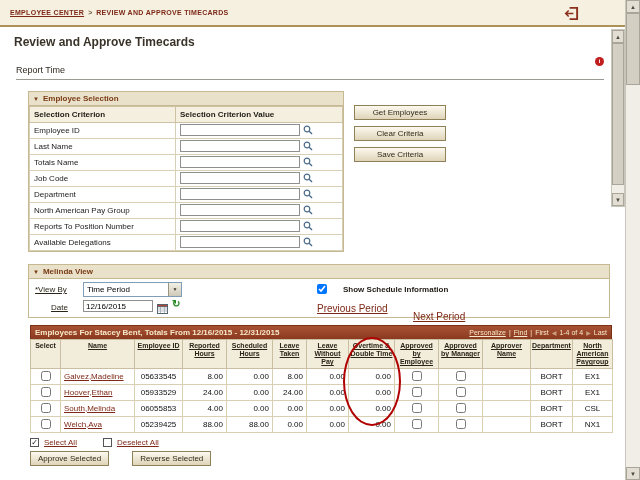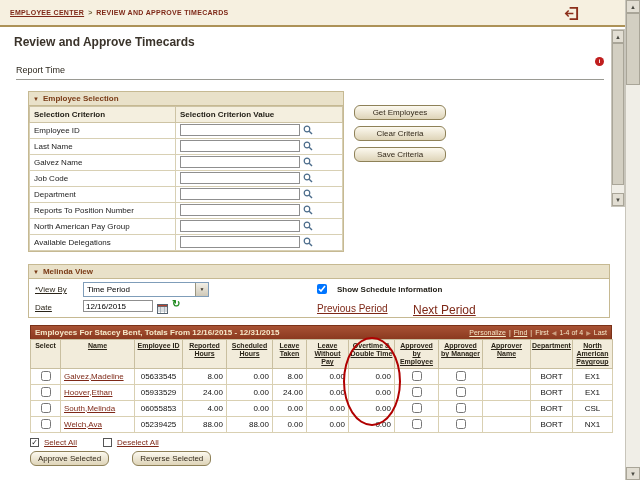--- a/index.html
+++ b/index.html
@@ -37,32 +37,32 @@
   .crit-table th { background:#F4EFDF; border:1px solid #CDC3A4; font-size:8px; font-weight:bold; color:#1F1C14;
                    text-align:left; padding:3px 4px; }
   .crit-table td { border:1px solid #D8D0B4; font-size:8px; color:#222; padding:1px 4px; height:16px; white-space:nowrap; }
   .crit-table col.c1 { width:146px; }
   .txt { border:1px solid #8F8F8F; background:#fff; font-family:inherit; font-size:8px; height:12px; padding:0 2px; }
   .crit-input { width:120px; }
   .mag { display:inline-block; vertical-align:middle; margin-left:3px; cursor:pointer; }
 
   .btncol { display:flex; flex-direction:column; gap:6px; margin:14px 0 0 10px; }
   .btn { font-family:inherit; font-size:8px; color:#33291A; background:linear-gradient(#FCF9EF,#DED4B8);
-         border:1px solid #8E8158; border-radius:6px; height:15px; padding:0 7px; cursor:pointer; }
+         border:1px solid #8E8158; border-radius:0; height:15px; padding:0 7px; cursor:pointer; }
   .w92 { width:92px; }
 
   
   .changeview { margin:12px 0 0 28px; width:582px; }
   .cv-body { position:relative; height:38px; }
   .cv-label { position:absolute; font-size:8px; color:#2A2418;text-decoration:underline; }
-  .dropdown { position:absolute; width:126px; height:15px; border:1px solid #7F9DB9; background:#fff; font-size:8px;
+  .dropdown { position:absolute; width:99px; height:15px; border:1px solid #7F9DB9; background:#fff; font-size:8px;
               padding:2px 14px 0 3px; cursor:pointer; }
   .dd-arrow { position:absolute; right:0; top:0; width:13px; height:13px; background:linear-gradient(#F2EFE6,#CFC9B8);
               border-left:1px solid #9A957F; font-size:5px; color:#3A3327; text-align:center; line-height:13px; }
-  .cv-check { position:absolute; display:flex; align-items:center; gap:10px; font-size:8px; color:#1F1C14; cursor:pointer; }
+  .cv-check { position:absolute; display:flex; align-items:center; gap:16px; font-size:8px; color:#1F1C14; cursor:pointer; }
   .bold { font-weight:bold; }
   .link { color:#7E2817; text-decoration:underline; cursor:pointer; }
   .icon-cal, .icon-refresh { position:absolute; cursor:pointer; }
   .icon-refresh { font-size:10px; line-height:10px; color:#1E8A1E; font-weight:bold; }
   input[type="checkbox"] { width:10px; height:10px; margin:0; vertical-align:middle; }
 
   
   .employees { position:relative; margin:7px 0 0 30px; width:582px; }
   .titlebar { display:flex; justify-content:space-between; align-items:center; background:linear-gradient(#A85234,#8B3A20);
               color:#F6E8C8; font-size:8px; font-weight:bold; padding:2px 4px; border:1px solid #7A3118; border-bottom:none; height:14px; }
@@ -150,49 +150,49 @@
                     </svg></span></td>
               </tr>
               <tr>
                 <td>Last Name</td>
                 <td><input type="text" class="txt crit-input" style=""><span class="mag"><svg width="10" height="10" viewBox="0 0 10 10">
                       <circle cx="4" cy="4" r="2.8" fill="none" stroke="#4A6B8A" stroke-width="1.2"></circle>
                       <line x1="6.2" y1="6.2" x2="9" y2="9" stroke="#4A6B8A" stroke-width="1.4"></line>
                     </svg></span></td>
               </tr>
               <tr>
-                <td>Galvez Name</td>
+                <td>Totals Name</td>
                 <td><input type="text" class="txt crit-input" style=""><span class="mag"><svg width="10" height="10" viewBox="0 0 10 10">
                       <circle cx="4" cy="4" r="2.8" fill="none" stroke="#4A6B8A" stroke-width="1.2"></circle>
                       <line x1="6.2" y1="6.2" x2="9" y2="9" stroke="#4A6B8A" stroke-width="1.4"></line>
                     </svg></span></td>
               </tr>
               <tr>
                 <td>Job Code</td>
                 <td><input type="text" class="txt crit-input" style=""><span class="mag"><svg width="10" height="10" viewBox="0 0 10 10">
                       <circle cx="4" cy="4" r="2.8" fill="none" stroke="#4A6B8A" stroke-width="1.2"></circle>
                       <line x1="6.2" y1="6.2" x2="9" y2="9" stroke="#4A6B8A" stroke-width="1.4"></line>
                     </svg></span></td>
               </tr>
               <tr>
                 <td>Department</td>
                 <td><input type="text" class="txt crit-input" style=""><span class="mag"><svg width="10" height="10" viewBox="0 0 10 10">
                       <circle cx="4" cy="4" r="2.8" fill="none" stroke="#4A6B8A" stroke-width="1.2"></circle>
                       <line x1="6.2" y1="6.2" x2="9" y2="9" stroke="#4A6B8A" stroke-width="1.4"></line>
                     </svg></span></td>
               </tr>
               <tr>
+                <td>North American Pay Group</td>
+                <td><input type="text" class="txt crit-input" style=""><span class="mag"><svg width="10" height="10" viewBox="0 0 10 10">
+                      <circle cx="4" cy="4" r="2.8" fill="none" stroke="#4A6B8A" stroke-width="1.2"></circle>
+                      <line x1="6.2" y1="6.2" x2="9" y2="9" stroke="#4A6B8A" stroke-width="1.4"></line>
+                    </svg></span></td>
+              </tr>
+              <tr>
                 <td>Reports To Position Number</td>
-                <td><input type="text" class="txt crit-input" style=""><span class="mag"><svg width="10" height="10" viewBox="0 0 10 10">
-                      <circle cx="4" cy="4" r="2.8" fill="none" stroke="#4A6B8A" stroke-width="1.2"></circle>
-                      <line x1="6.2" y1="6.2" x2="9" y2="9" stroke="#4A6B8A" stroke-width="1.4"></line>
-                    </svg></span></td>
-              </tr>
-              <tr>
-                <td>North American Pay Group</td>
                 <td><input type="text" class="txt crit-input" style=""><span class="mag"><svg width="10" height="10" viewBox="0 0 10 10">
                       <circle cx="4" cy="4" r="2.8" fill="none" stroke="#4A6B8A" stroke-width="1.2"></circle>
                       <line x1="6.2" y1="6.2" x2="9" y2="9" stroke="#4A6B8A" stroke-width="1.4"></line>
                     </svg></span></td>
               </tr>
               <tr>
                 <td>Available Delegations</td>
                 <td><input type="text" class="txt crit-input" style=""><span class="mag"><svg width="10" height="10" viewBox="0 0 10 10">
                       <circle cx="4" cy="4" r="2.8" fill="none" stroke="#4A6B8A" stroke-width="1.2"></circle>
                       <line x1="6.2" y1="6.2" x2="9" y2="9" stroke="#4A6B8A" stroke-width="1.4"></line>
@@ -212,36 +212,36 @@
       <div class="gb-header">
         <span class="tri">▼</span>
         <span>Melinda View</span>
       </div>
       <div class="cv-body">
         <span class="cv-label" style="left:6px;top:6px">*View By</span>
         <div class="dropdown" style="left:54px;top:3px">
           <span>Time Period</span>
           <span class="dd-arrow">▼</span>
         </div>
-        <span class="cv-label" style="left:6px;top:24px">Date</span>
+        <span class="cv-label" style="left:22px;top:24px">Date</span>
         <input class="txt" style="position: absolute; left: 54px; top: 21px; width: 70px;" value="12/16/2015">
         <span class="icon-cal" style="left:128px;top:21px">
           <svg width="11" height="11" viewBox="0 0 11 11">
             <rect x="0.5" y="1.5" width="10" height="9" fill="#fff" stroke="#55636F"></rect>
             <rect x="0.5" y="1.5" width="10" height="2.2" fill="#B4412C" stroke="#55636F"></rect>
             <path d="M3.5 4 V10 M7.5 4 V10 M0.5 6 H10.5 M0.5 8 H10.5" stroke="#9AA5AD" stroke-width="0.7"></path>
           </svg>
         </span>
         <span class="icon-refresh" style="left:143px;top:20px">↻</span>
         <label class="cv-check" style="left:288px;top:5px">
           <input type="checkbox" checked="" style="">
           <span class="bold">Show Schedule Information</span>
         </label>
         <span class="link" style="position:absolute;left:288px;top:24px;font-size:10px">Previous Period</span>
-        <span class="link" style="position:absolute;left:384px;top:24px;font-size:12px">Next Period</span>
+        <span class="link" style="position:absolute;left:384px;top:32px;font-size:10px">Next Period</span>
       </div>
     </div>
 
     <div class="employees">
       <div class="titlebar">
         <span>Employees For Stacey Bent, Totals From 12/16/2015 - 12/31/2015</span>
         <span class="tools">
           <span class="tlink">Personalize</span>
           <span>|</span>
           <span class="tlink">Find</span>

